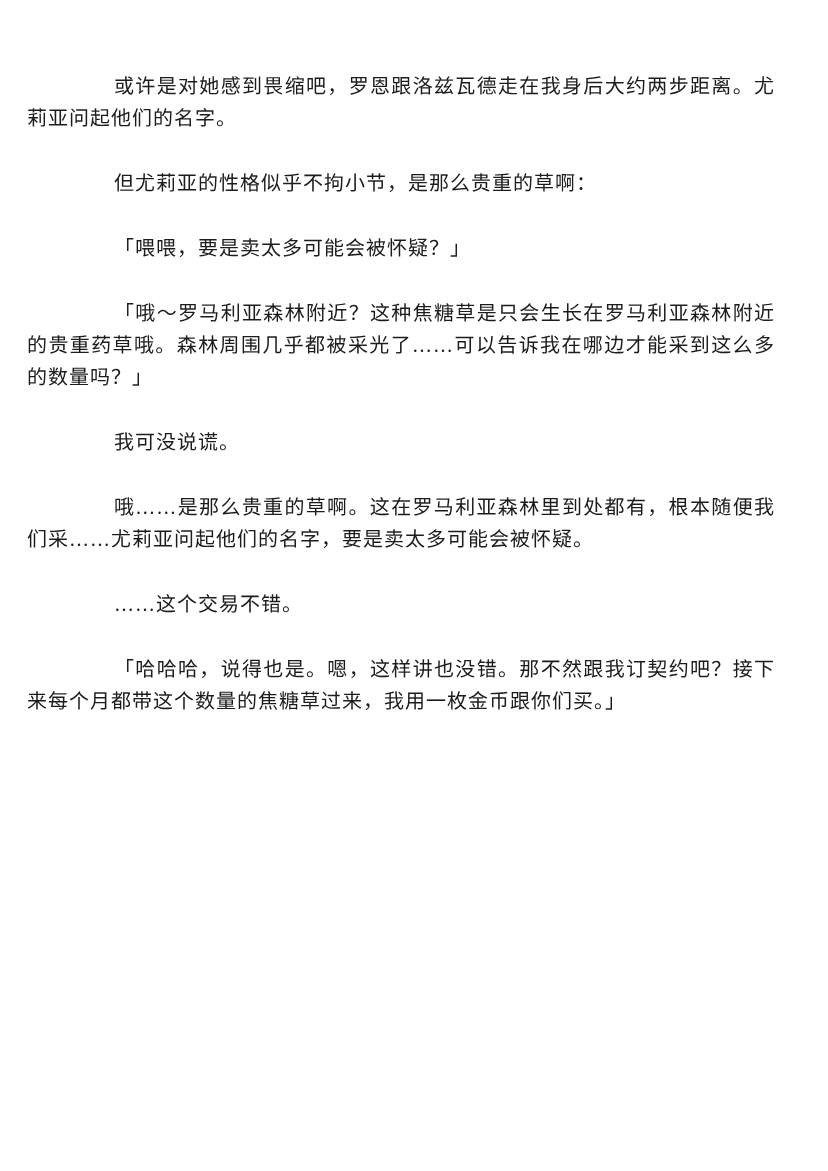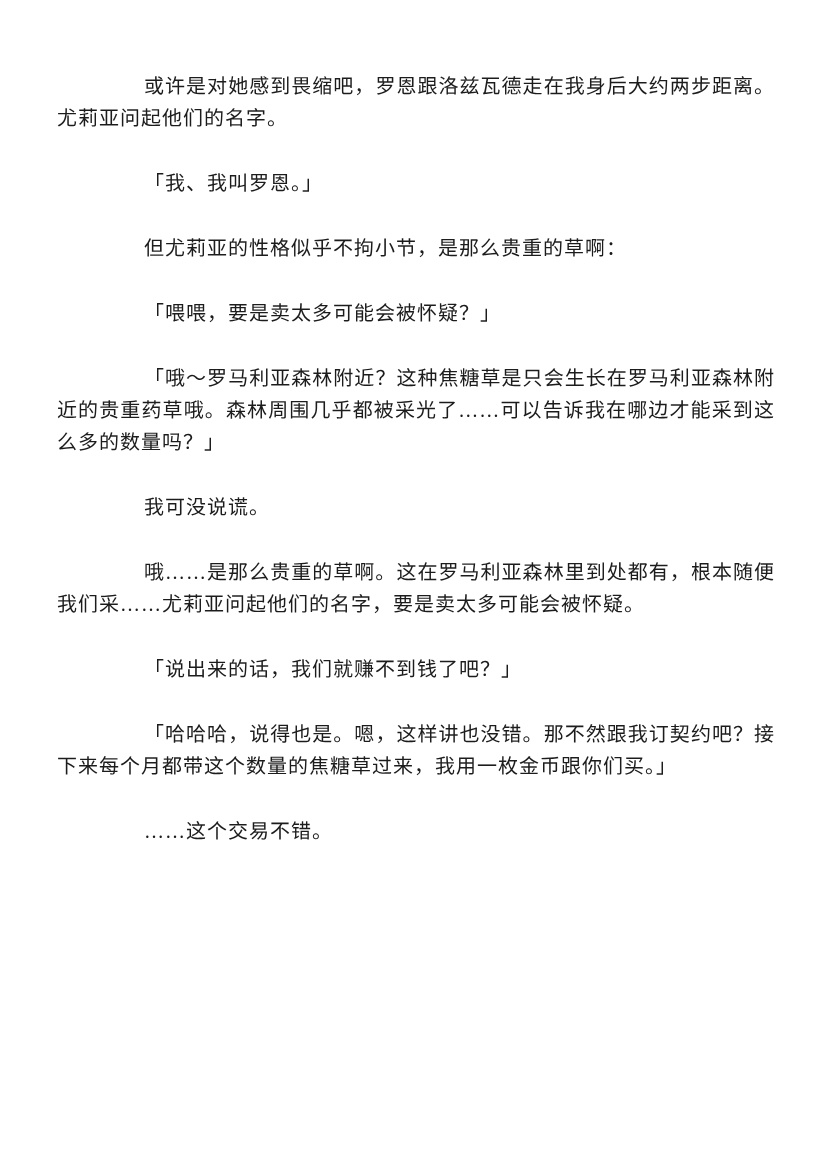--- a/index.html
+++ b/index.html
@@ -10,21 +10,21 @@
   body {
     width: 828px;
     height: 1171px;
     overflow: hidden;
   }
   .page {
     box-sizing: border-box;
     width: 828px;
     height: 1171px;
     background: #ffffff;
-    padding: 37px 53px 0 57px;
+    padding: 37px 53px 0 27px;
   }
   .doc p {
     margin: 33px 0;
     padding: 0;
     font-family: "Liberation Serif", "DejaVu Serif", serif;
     font-size: 20px;
     line-height: 32px;
     letter-spacing: 1px;
     color: #1c1c1c;
     text-indent: 87px;
@@ -33,23 +33,21 @@
     word-break: normal;
     overflow-wrap: break-word;
   }
 </style>
 </head>
 <body>
 
 <div class="page">
   <div class="doc">
     <p>或许是对她感到畏缩吧，罗恩跟洛兹瓦德走在我身后大约两步距离。尤莉亚问起他们的名字。</p>
-    <p>「我、我叫罗恩。」</p>
     <p>但尤莉亚的性格似乎不拘小节，是那么贵重的草啊：</p>
     <p>「喂喂，要是卖太多可能会被怀疑？」</p>
     <p>「哦～罗马利亚森林附近？这种焦糖草是只会生长在罗马利亚森林附近的贵重药草哦。森林周围几乎都被采光了……可以告诉我在哪边才能采到这么多的数量吗？」</p>
     <p>我可没说谎。</p>
     <p>哦……是那么贵重的草啊。这在罗马利亚森林里到处都有，根本随便我们采……尤莉亚问起他们的名字，要是卖太多可能会被怀疑。</p>
-    <p>「说出来的话，我们就赚不到钱了吧？」</p>
+    <p>……这个交易不错。</p>
     <p>「哈哈哈，说得也是。嗯，这样讲也没错。那不然跟我订契约吧？接下来每个月都带这个数量的焦糖草过来，我用一枚金币跟你们买。」</p>
-    <p>……这个交易不错。</p>
   </div>
 </div>
 
 </body></html>

